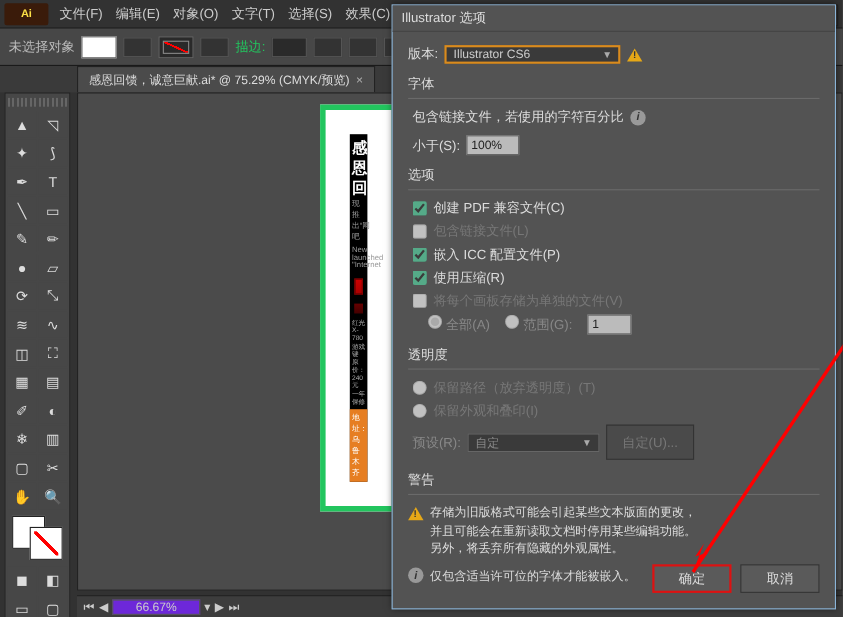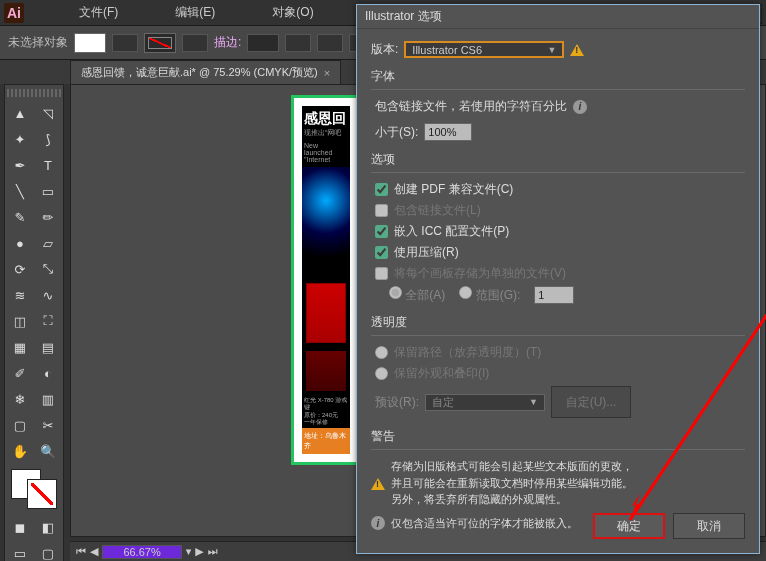--- a/index.html
+++ b/index.html
@@ -3,41 +3,41 @@
 <meta charset="utf-8">
 <style>
 * { box-sizing: border-box; margin: 0; padding: 0; font-family: "Microsoft YaHei", sans-serif; }
 body { width: 766px; height: 561px; background: #4a4a4a; overflow: hidden; position: relative; }
 
 
 .app { position: absolute; inset: 0; background: #323232; }
 
 
 .menubar { height: 26px; background: #323232; display: flex; align-items: center; padding: 0 4px; font-size: 12px; color: #ccc; border-bottom: 1px solid #1a1a1a; }
-.menubar .logo { width: 20px; height: 20px; background: #3a1b0a; color: #f9a8d4; display: flex; align-items: center; justify-content: center; font-weight: bold; border-radius: 2px; margin-right: 4px; font-size: 14px; }
-.menubar .menu-item { padding: 3px 6px; cursor: default; margin-left: 45px; }
+.menubar .logo { width: 40px; height: 20px; background: #3a1b0a; color: #fde047; display: flex; align-items: center; justify-content: center; font-weight: bold; border-radius: 2px; margin-right: 4px; font-size: 10px; }
+.menubar .menu-item { padding: 3px 6px; cursor: default; }
 
 
 .optbar { height: 34px; background: #474747; border-bottom: 1px solid #1a1a1a; display: flex; align-items: center; padding: 0 8px; font-size: 12px; color: #ccc; gap: 6px; }
 .optbar .lbl { color: #bbb; }
 .optbar .swatch { width: 32px; height: 20px; border: 1px solid #666; display: flex; align-items: center; }
 .optbar .swatch.fill { background: #fff; }
 .optbar .swatch.stroke { background: #2a2a2a; position: relative; }
 .optbar .swatch.stroke::after { content:""; position:absolute; inset:3px; border:1px solid #888; background: linear-gradient(to top right, transparent 45%, red 45%, red 55%, transparent 55%); }
 .optbar .num { width: 32px; height: 18px; background: #2a2a2a; border: 1px solid #555; color: #ccc; font-size: 11px; text-align: center; }
 .optbar .mini { width: 26px; height: 18px; background: #333; border: 1px solid #555; }
 
 
 .doctab { height: 24px; background: #3a3a3a; display: flex; align-items: flex-end; padding-left: 70px; }
 .doctab .tab { background: #4b4b4b; color: #ddd; font-size: 11px; padding: 4px 10px; border: 1px solid #222; border-bottom: none; display: flex; align-items: center; gap: 6px; }
 .doctab .tab .x { font-size: 11px; color: #aaa; }
 
 
 .workarea { position: absolute; top: 84px; left: 70px; right: 0; bottom: 24px; background: #4b4b4b; border: 1px solid #222; }
-.canvas { position: absolute; top: 10px; left: 220px; width: 70px; height: 370px; background: #fff; border: 3px solid #22c55e; padding: 8px; }
+.canvas { position: absolute; top: 10px; left: 220px; width: 70px; height: 370px; background: #fff; border: 5px solid #22c55e; padding: 22px; }
 .poster { width: 100%; height: 100%; background: #000; color: #fff; font-size: 9px; display: flex; flex-direction: column; }
 .poster .hdr { font-size: 14px; font-weight: bold; padding: 4px 2px 0; }
 .poster .sub { font-size: 7px; color: #999; padding: 0 2px 4px; }
 .poster .lightning { flex: 1; background: radial-gradient(circle at 50% 30%, #0af 0%, #004 40%, #000 70%); }
 .poster .kb { height: 60px; margin: 4px; background: linear-gradient(#c00,#a00); border: 1px solid #800; }
 .poster .kb2 { height: 40px; margin: 4px; background: linear-gradient(#600,#400); }
 .poster .info { font-size: 6px; color: #aaa; padding: 2px; line-height: 1.2; }
 .poster .addr { background: #e67e22; color: #fff; font-size: 7px; padding: 3px 2px; }
 
 
@@ -105,21 +105,21 @@
     <span>▦</span>
     <span>基本功</span>
   </div>
 
   <div class="optbar">
     <span class="lbl">未选择对象</span>
     <div class="swatch fill"></div>
     <div class="mini"></div>
     <div class="swatch stroke"></div>
     <div class="mini"></div>
-    <span class="lbl" style="color:#f0abfc">描边:</span>
+    <span class="lbl" style="color:#22c55e">描边:</span>
     <div class="num"></div>
     <div class="mini"></div>
     <div class="mini"></div>
     <div class="mini"></div>
   </div>
 
   <div class="doctab">
     <div class="tab">
       <span>感恩回馈，诚意巨献.ai* @ 75.29% (CMYK/预览)</span>
       <span class="x">×</span>
@@ -294,21 +294,21 @@
         <span>预设(R):</span>
         <div class="select plain" style="width:120px; color:#888">
           <span>自定</span>
             <span class="arr">▼</span>
         </div>
         <div class="btn" style="width:80px; height:32px; color:#777; background:#4a4a4a">自定(U)...</div>
       </div>
 
       <div class="section-title">警告</div>
       <div class="hr"></div>
-      <div class="row" style="align-items:center">
+      <div class="row" style="align-items:flex-start">
         <span class="warn-ico" style="margin-top:3px"></span>
         <div style="font-size:11px; line-height:1.5">
           <div>存储为旧版格式可能会引起某些文本版面的更改，</div>
           <div>并且可能会在重新读取文档时停用某些编辑功能。</div>
           <div>另外，将丢弃所有隐藏的外观属性。</div>
         </div>
       </div>
       <div class="row">
         <span class="info-ico">i</span>
         <span style="font-size:11px">仅包含适当许可位的字体才能被嵌入。</span>

